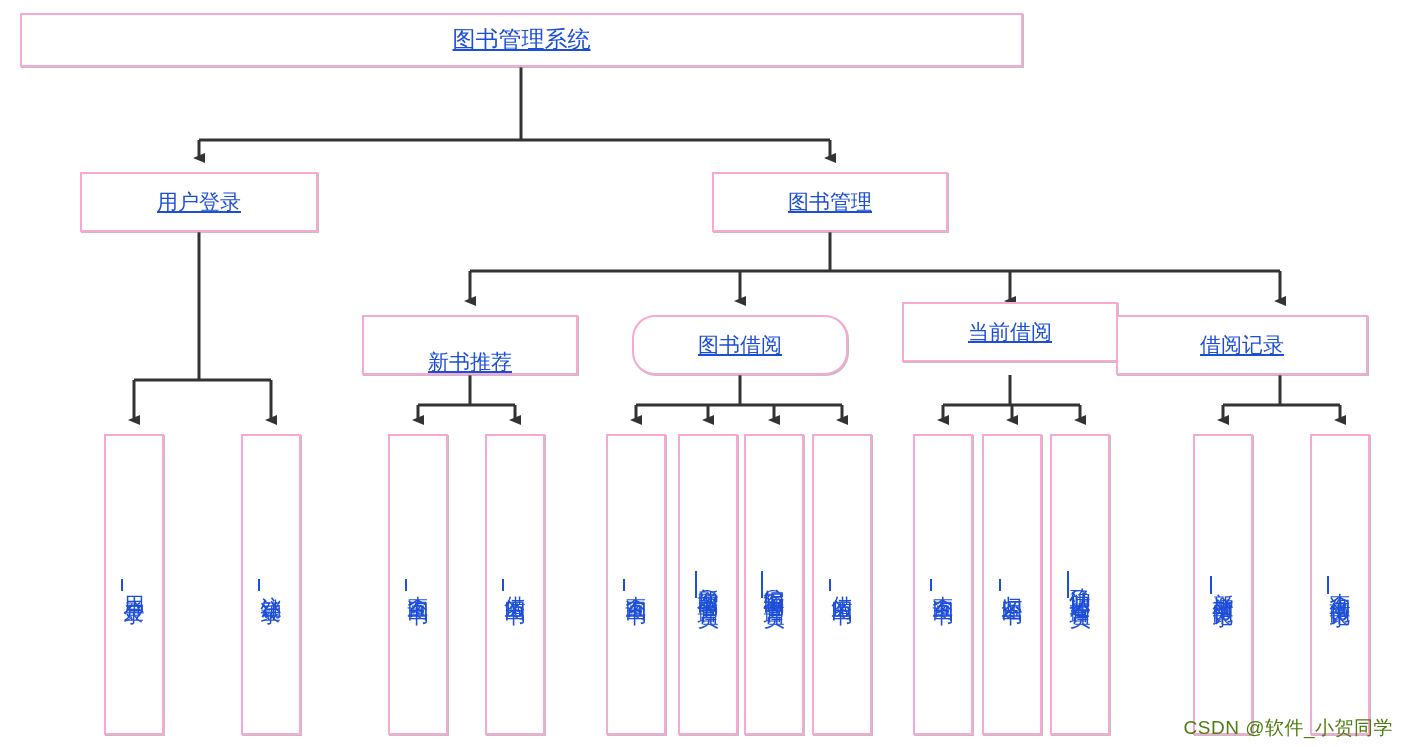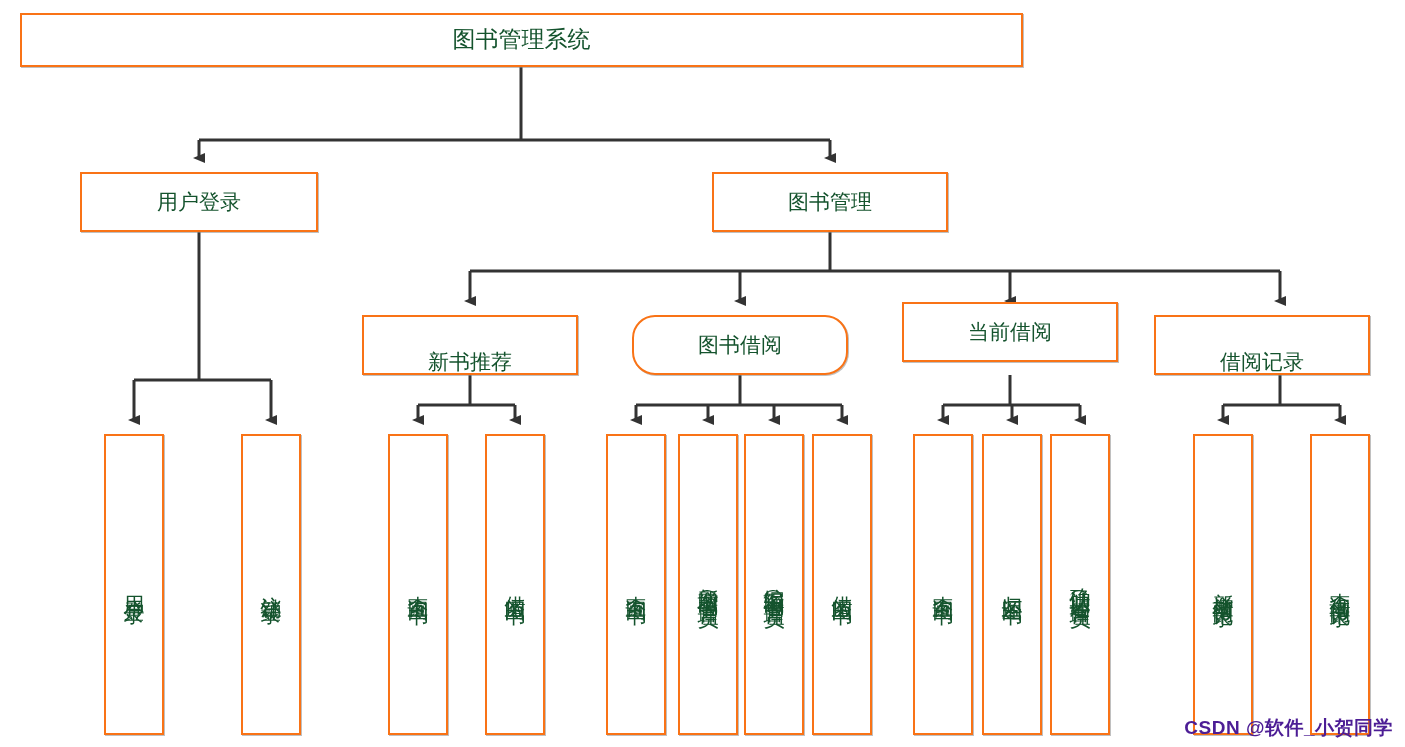--- a/index.html
+++ b/index.html
@@ -22,27 +22,28 @@
     left: 0;
     top: 0;
     width: 1405px;
     height: 747px;
     pointer-events: none;
   }
   .node {
     position: absolute;
     box-sizing: border-box;
     background: #ffffff;
-    border: 2px solid #f97316;
+    border: 2px solid #f9a8d4;
     box-shadow: 1px 1px 0 rgba(140,140,140,0.55);
     display: flex;
     align-items: center;
     justify-content: center;
-    color: #14532d;
+    color: #1d4ed8;
     z-index: 2;
+    text-decoration: underline;
   }
   .node.root {
     font-size: 23px;
   }
   .node.level2 {
     font-size: 21px;
   }
   .node.leaf {
     font-size: 21px;
     align-items: center;
@@ -58,25 +59,24 @@
     letter-spacing: 3px;
     line-height: 1.05;
     white-space: nowrap;
     max-height: 100%;
   }
   #watermark {
     position: absolute;
     right: 12px;
     bottom: 6px;
     font-size: 19px;
-    color: #4c1d95;
+    color: #4d7c0f;
     letter-spacing: 0.5px;
     z-index: 5;
     white-space: nowrap;
-    font-weight: bold;
   }
 </style>
 </head>
 <body>
 
 <div id="canvas">
 
   <svg id="wires" viewBox="0 0 1405 747" xmlns="http://www.w3.org/2000/svg">
     <defs>
       <marker id="arrow" markerWidth="12" markerHeight="12" refX="5" refY="6" orient="auto" markerUnits="userSpaceOnUse">
@@ -152,21 +152,21 @@
 
   <div class="node level2" style="left:362px; top:315px; width:216px; height:60px;align-items:flex-end;">
     <span class="label-h">新书推荐</span>
   </div>
   <div class="node level2" style="left:632px; top:315px; width:216px; height:60px;border-radius:23px;">
     <span class="label-h">图书借阅</span>
   </div>
   <div class="node level2" style="left:902px; top:302px; width:216px; height:60px;">
     <span class="label-h">当前借阅</span>
   </div>
-  <div class="node level2" style="left:1154px; top:315px; width:216px; height:60px;align-items:flex-end;">
+  <div class="node level2" style="left:1116px; top:315px; width:252px; height:60px;">
     <span class="label-h">借阅记录</span>
   </div>
 
   <div class="node leaf" style="left:104px; top:434px; width:60px; height:301px;">
     <span class="label-v">用户登录</span>
   </div>
   <div class="node leaf" style="left:241px; top:434px; width:60px; height:301px;">
     <span class="label-v">注销登录</span>
   </div>
 

